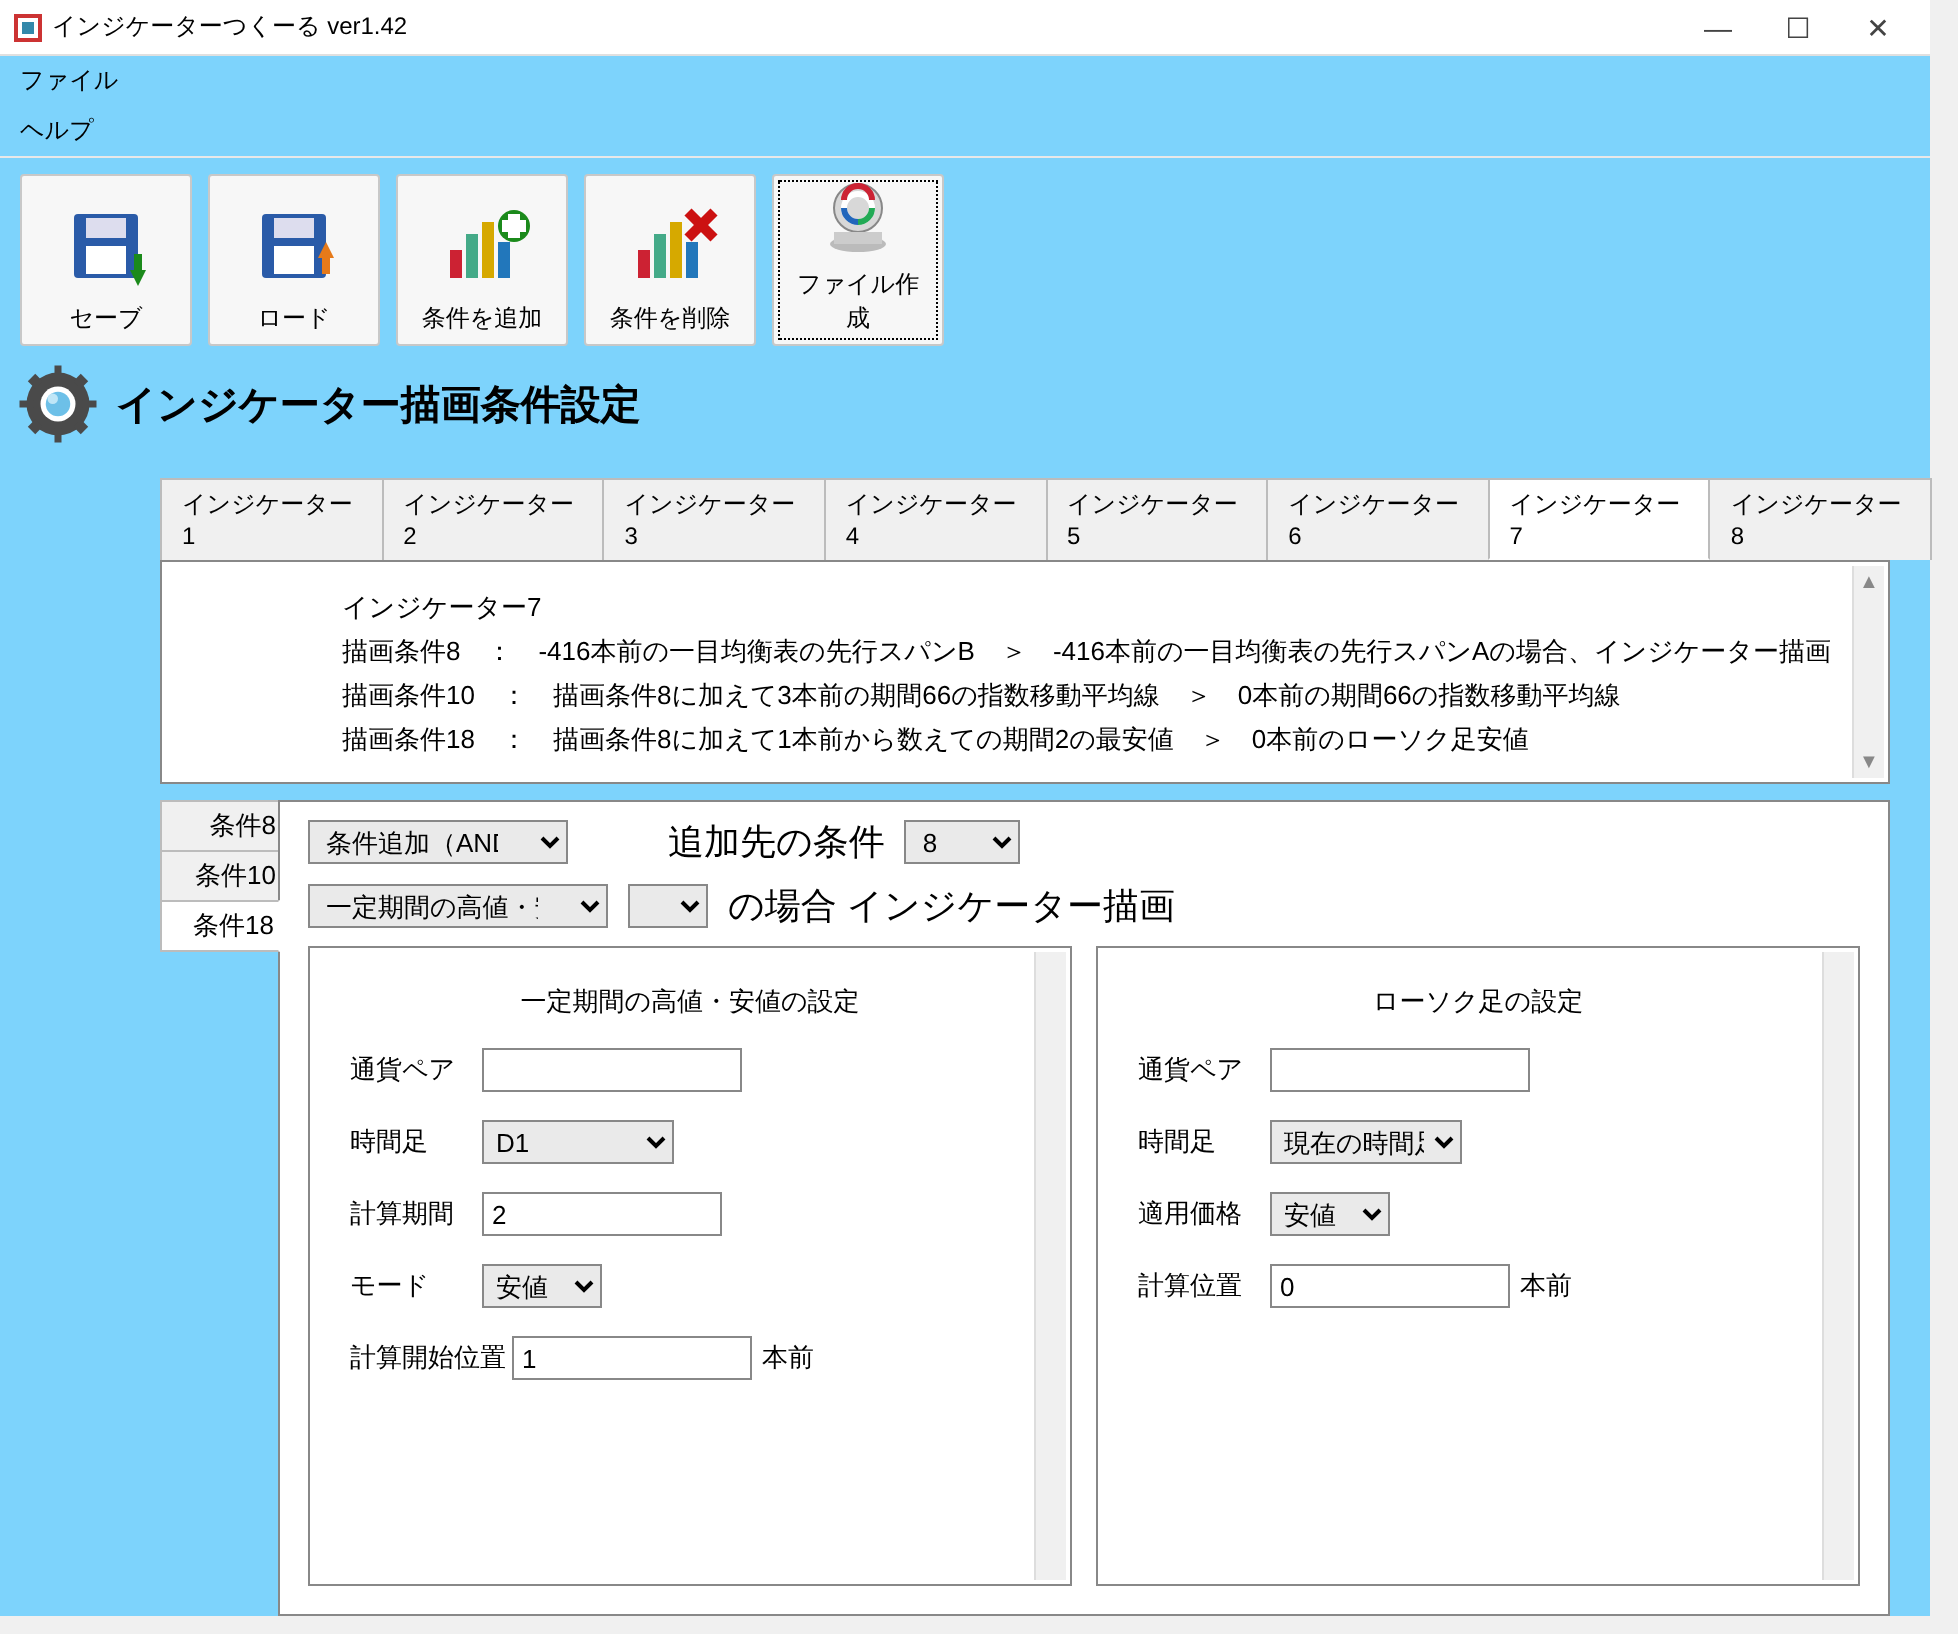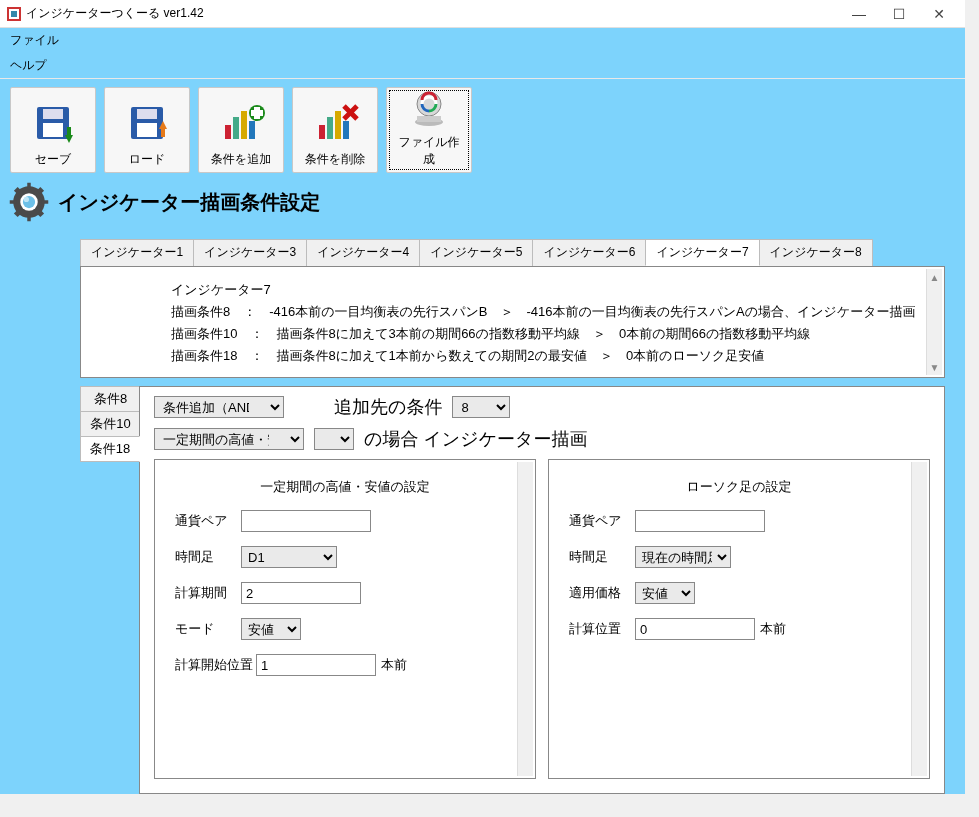--- a/index.html
+++ b/index.html
@@ -111,21 +111,21 @@
   .subtabs {
     display:flex; flex-direction:column;
     font-size:13px;
   }
   .subtab {
     padding:3px 2px;
     border:1px solid #bcbcbc;
     border-right:none;
     background:#f0f0f0;
     margin-bottom:-1px;
-    text-align:center;
+    text-align:right;
     min-width:60px;
   }
   .subtab.active {
     background:#fff;
     border-right:1px solid #fff;
     position:relative; z-index:2;
   }
   .settings-box {
     flex:1;
     border:1px solid #888;
@@ -290,20 +290,21 @@
         <circle cx="24" cy="24" r="10" fill="#fff"></circle>
         <circle cx="24" cy="24" r="7" fill="#6dc0e8"></circle>
         <circle cx="21" cy="21" r="3" fill="#bfe6f7"></circle>
       </svg>
     </span>
     <span class="section-title">インジケーター描画条件設定</span>
   </div>
 
   <div class="tabs">
     <div class="tab">インジケーター1</div>
+    <div class="tab">インジケーター2</div>
     <div class="tab">インジケーター3</div>
     <div class="tab">インジケーター4</div>
     <div class="tab">インジケーター5</div>
     <div class="tab">インジケーター6</div>
     <div class="tab active">インジケーター7</div>
     <div class="tab">インジケーター8</div>
   </div>
 
   <div class="tabs-body">
 

